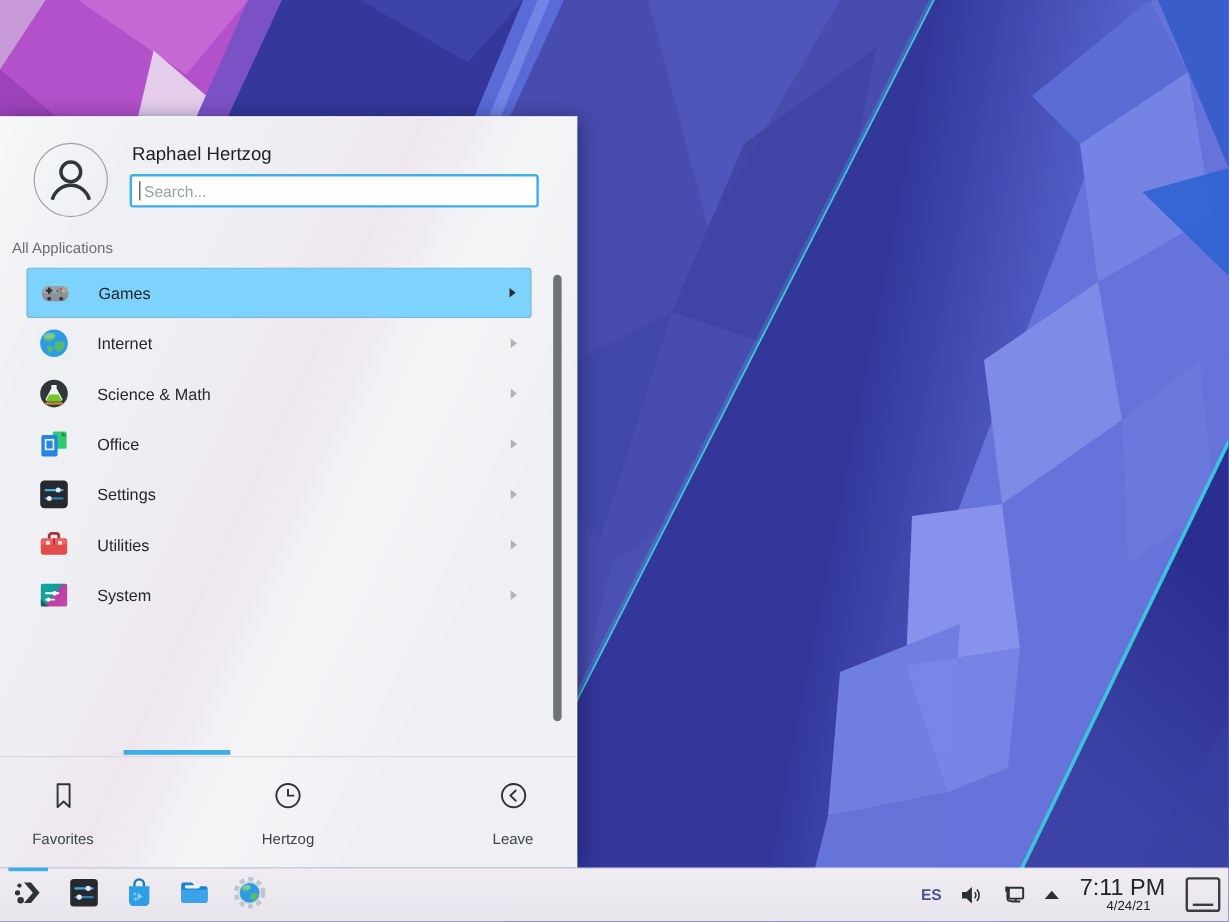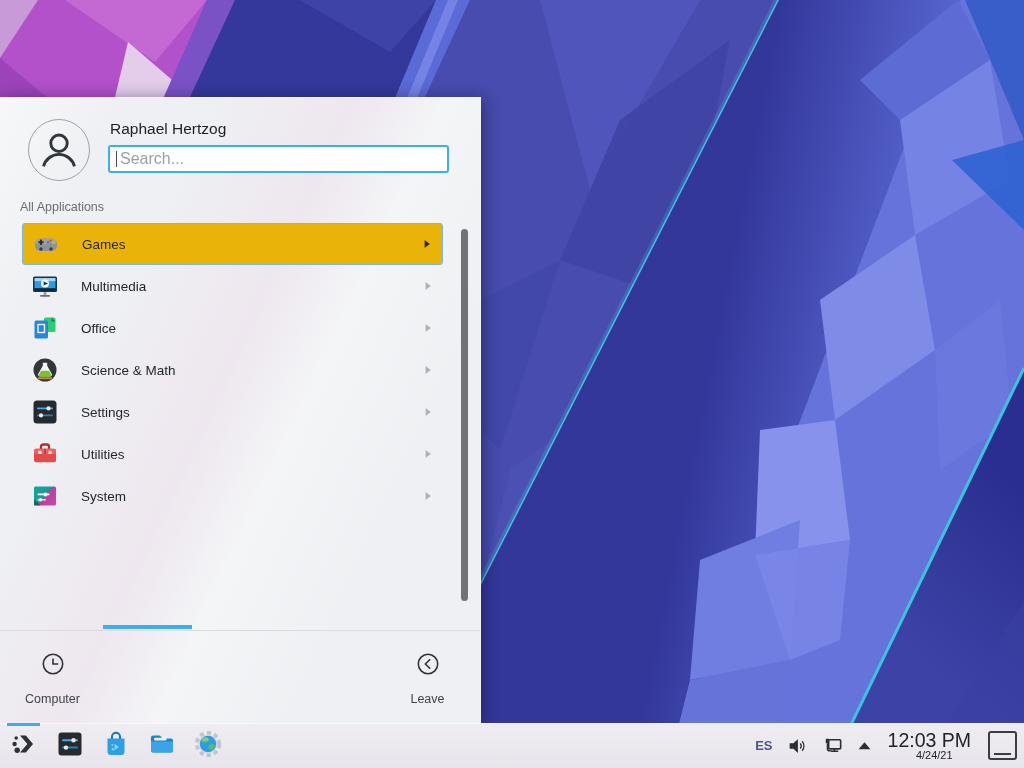--- a/index.html
+++ b/index.html
@@ -13,29 +13,29 @@
     box-shadow:2px 2px 16px rgba(10,10,40,.45);box-sizing:border-box;}
   .launcher::before{content:"";position:absolute;inset:0;pointer-events:none;
     background:linear-gradient(115deg,rgba(255,255,255,.5) 0%,rgba(255,255,255,0) 16%),
                linear-gradient(115deg,rgba(240,205,230,0) 28%,rgba(238,210,230,.30) 46%,rgba(255,255,255,.34) 58%,rgba(238,238,248,0) 76%);}
   .header{position:absolute;left:0;top:0;width:100%;height:88px;}
   .avatar{position:absolute;left:28px;top:21px;width:60px;height:60px;border-radius:50%;
     border:1px solid #9da1a6;background:transparent;display:flex;align-items:center;justify-content:center;}
   .user-name{position:absolute;left:110px;top:22px;font-size:15.5px;color:#1d2023;}
   .search-wrap{position:absolute;left:108px;top:47px;width:341px;height:28px;}
   .search-wrap input{width:100%;height:100%;box-sizing:border-box;border:2px solid #3daee9;border-radius:3px;
-    background:#ffffff;font-size:16px;padding:0 8px 0 10px;color:#0c4a6e;outline:none;
+    background:#ffffff;font-size:13px;padding:0 8px 0 10px;color:#0c4a6e;outline:none;
     font-family:"Liberation Sans","DejaVu Sans",sans-serif;}
   .search-wrap input::placeholder{color:#9aa0a5;opacity:1;}
   .search-caret{position:absolute;left:8px;top:6px;width:1px;height:16px;background:#44484c;}
-  .section-label{position:absolute;left:20px;top:102px;font-size:12.5px;color:#6b6e72;}
+  .section-label{position:absolute;left:10px;top:102px;font-size:12.5px;color:#6b6e72;}
   .cat-list{position:absolute;left:0;top:125px;width:100%;height:403px;overflow:hidden;}
   .cat-row{position:relative;margin:0 37px 0 22px;height:42px;border-radius:3px;
     display:flex;align-items:center;box-sizing:border-box;}
-  .cat-row.active{background:#eab308;border:1px solid #7ab8e3;}
+  .cat-row.active{background:#7dd3fc;border:1px solid #7ab8e3;}
   .cat-icon{width:28px;height:28px;margin-left:9px;flex:0 0 28px;display:flex;}
   .cat-icon svg{width:28px;height:28px;}
   .cat-label{margin-left:22px;font-size:13.5px;color:#24272a;}
   .cat-arrow{position:absolute;right:11px;top:50%;transform:translateY(-50%);display:flex;}
   .scrollbar-thumb{position:absolute;left:461px;top:131px;width:7px;height:372px;border-radius:4px;background:#6f7276;}
   .tab-indicator{position:absolute;left:103px;top:527px;width:89px;height:4px;background:#3daee9;}
   .tab-sep{position:absolute;left:0;top:532px;width:100%;border-top:1px solid #dbdadf;}
   .tab-bar{position:absolute;left:0;top:533px;width:100%;height:92px;display:flex;
     justify-content:space-between;padding:0 8px;box-sizing:border-box;}
   .tab{width:89px;display:flex;flex-direction:column;align-items:center;justify-content:center;gap:9px;cursor:default;}
@@ -152,63 +152,60 @@
           <span class="cat-label">Games</span>
           <span class="cat-arrow">
             <svg viewBox="0 0 10 12" width="8" height="10">
               <path d="M2 1 L8.5 6 L2 11 Z" fill="#2b2f33"></path>
             </svg>
           </span>
         </div>
         <div class="cat-row">
           <span class="cat-icon">
             <svg viewBox="0 0 28 28">
-              <rect x="2" y="4.5" width="24" height="15.5" rx="1.5" fill="#16344f"></rect>
-              <rect x="3.6" y="6.1" width="20.8" height="10.3" fill="#2d9ce8"></rect>
-              <rect x="3.6" y="6.1" width="20.8" height="3" fill="#bfe0f5" opacity=".85"></rect>
-              <rect x="3.6" y="16.4" width="20.8" height="2.1" fill="#0f2336"></rect>
-              <circle cx="14" cy="11.5" r="4" fill="#f4f7f9"></circle>
-              <path d="M12.6 9.5 L17 11.5 L12.6 13.5 Z" fill="#16344f"></path>
-              <rect x="12.6" y="20" width="2.8" height="3" fill="#9aa0a6"></rect>
-              <rect x="9" y="23" width="10" height="1.7" rx=".8" fill="#6a7076"></rect>
-            </svg>
-          </span>
-          <span class="cat-label">Multimedia</span>
+              <circle cx="14" cy="14" r="11.5" fill="#2d9ce8"></circle>
+              <path d="M5 9 Q9 4.5 13.5 5.8 L15.5 9 L11 12.5 L6.6 12 Z" fill="#58ba6a"></path>
+              <path d="M15.5 13 Q20.5 11 23.5 14.5 Q22 19.5 18 21.5 L14 18 Z" fill="#58ba6a"></path>
+              <path d="M8 17 L12.3 16 L13.3 20 L10.3 22.3 Q8.1 20 8 17 Z" fill="#58ba6a"></path>
+              <ellipse cx="10" cy="7.8" rx="5" ry="2.6" fill="#fff" opacity=".22"></ellipse>
+            </svg>
+          </span>
+          <span class="cat-label">Internet</span>
+          <span class="cat-arrow">
+            <svg viewBox="0 0 10 12" width="8" height="10">
+              <path d="M2 1 L8.5 6 L2 11 Z" fill="#aeb2b6"></path>
+            </svg>
+          </span>
+        </div>
+        <div class="cat-row">
+          <span class="cat-icon">
+            <svg viewBox="0 0 28 28">
+              <circle cx="14" cy="14" r="11.5" fill="#31363b"></circle>
+              <path d="M11.8 6.8 h4.4 v3 l4.6 8.2 a1.6 1.6 0 0 1 -1.4 2.4 h-10.8 a1.6 1.6 0 0 1 -1.4 -2.4 l4.6 -8.2 Z" fill="#f2f4f5"></path>
+              <path d="M10.1 14.8 h7.8 l2.3 4.1 a1 1 0 0 1 -.9 1.5 h-10.6 a1 1 0 0 1 -.9 -1.5 Z" fill="#77c526"></path>
+              <rect x="6.5" y="21.3" width="15" height="2" rx="1" fill="#c8882d"></rect>
+            </svg>
+          </span>
+          <span class="cat-label">Science &amp; Math</span>
           <span class="cat-arrow">
             <svg viewBox="0 0 10 12" width="8" height="10">
               <path d="M2 1 L8.5 6 L2 11 Z" fill="#aeb2b6"></path>
             </svg>
           </span>
         </div>
         <div class="cat-row">
           <span class="cat-icon">
             <svg viewBox="0 0 28 28">
               <rect x="13" y="3.5" width="11.5" height="14.5" rx="1.5" fill="#2ecc71"></rect>
               <path d="M20.5 3.5 L24.5 7.5 L20.5 7.5 Z" fill="#1e8449"></path>
               <rect x="3.5" y="6.5" width="13.5" height="18" rx="1.5" fill="#2585e0"></rect>
               <rect x="7" y="10.5" width="6.5" height="8" fill="none" stroke="#eaf3fb" stroke-width="1.4"></rect>
             </svg>
           </span>
           <span class="cat-label">Office</span>
-          <span class="cat-arrow">
-            <svg viewBox="0 0 10 12" width="8" height="10">
-              <path d="M2 1 L8.5 6 L2 11 Z" fill="#aeb2b6"></path>
-            </svg>
-          </span>
-        </div>
-        <div class="cat-row">
-          <span class="cat-icon">
-            <svg viewBox="0 0 28 28">
-              <circle cx="14" cy="14" r="11.5" fill="#31363b"></circle>
-              <path d="M11.8 6.8 h4.4 v3 l4.6 8.2 a1.6 1.6 0 0 1 -1.4 2.4 h-10.8 a1.6 1.6 0 0 1 -1.4 -2.4 l4.6 -8.2 Z" fill="#f2f4f5"></path>
-              <path d="M10.1 14.8 h7.8 l2.3 4.1 a1 1 0 0 1 -.9 1.5 h-10.6 a1 1 0 0 1 -.9 -1.5 Z" fill="#77c526"></path>
-              <rect x="6.5" y="21.3" width="15" height="2" rx="1" fill="#c8882d"></rect>
-            </svg>
-          </span>
-          <span class="cat-label">Science &amp; Math</span>
           <span class="cat-arrow">
             <svg viewBox="0 0 10 12" width="8" height="10">
               <path d="M2 1 L8.5 6 L2 11 Z" fill="#aeb2b6"></path>
             </svg>
           </span>
         </div>
         <div class="cat-row">
           <span class="cat-icon">
             <svg viewBox="0 0 28 28">
               <rect x="2.5" y="2.5" width="23" height="23" rx="3.5" fill="#26292d"></rect>
@@ -268,25 +265,31 @@
               <path d="M2 1 L8.5 6 L2 11 Z" fill="#aeb2b6"></path>
             </svg>
           </span>
         </div>
       </div>
     <div class="scrollbar-thumb"></div>
     <div class="tab-indicator"></div>
     <div class="tab-sep"></div>
     <div class="tab-bar" id="tab-bar">
         <div class="tab">
+          <span class="tab-icon"><svg viewBox="0 0 30 30">
+              <path d="M10 5.5 h10 v19 l-5 -4.6 -5 4.6 Z" fill="none" stroke="#2f3337" stroke-width="1.6" stroke-linejoin="round"></path>
+            </svg></span>
+          <span class="tab-label">Favorites</span>
+        </div>
+        <div class="tab">
           <span class="tab-icon"><svg viewBox="0 0 30 30" fill="none" stroke="#2f3337" stroke-width="1.6">
               <circle cx="15" cy="15" r="9.7"></circle>
               <path d="M15 9.5 V15 H20.2"></path>
             </svg></span>
-          <span class="tab-label">Computer</span>
+          <span class="tab-label">Hertzog</span>
         </div>
         <div class="tab">
           <span class="tab-icon"><svg viewBox="0 0 30 30" fill="none" stroke="#2f3337" stroke-width="1.6">
               <circle cx="15" cy="15" r="9.7"></circle>
               <path d="M17.2 10.3 L12.4 15 L17.2 19.7"></path>
             </svg></span>
           <span class="tab-label">Leave</span>
         </div>
       </div>
   </div>
@@ -353,20 +356,20 @@
           <rect x="5" y="5" width="3.4" height="4.6" fill="#2b2f33"></rect>
           <path d="M6.7 9.6 v5.4 q0 2.6 2.6 2.6 h1.7" stroke="#2b2f33" stroke-width="1.5" fill="none"></path>
         </svg>
       </span>
       <span class="tray-icon">
         <svg viewBox="0 0 14 10" width="15" height="11">
           <path d="M1.5 8.5 L7 2 L12.5 8.5 Z" fill="#2b2f33"></path>
         </svg>
       </span>
       <div class="clock">
-        <div class="time">12:03 PM</div>
+        <div class="time">7:11 PM</div>
         <div class="date">4/24/21</div>
       </div>
       <div class="show-desktop"></div>
     </div>
   </div>
 
 </div>
 
 </body></html>

